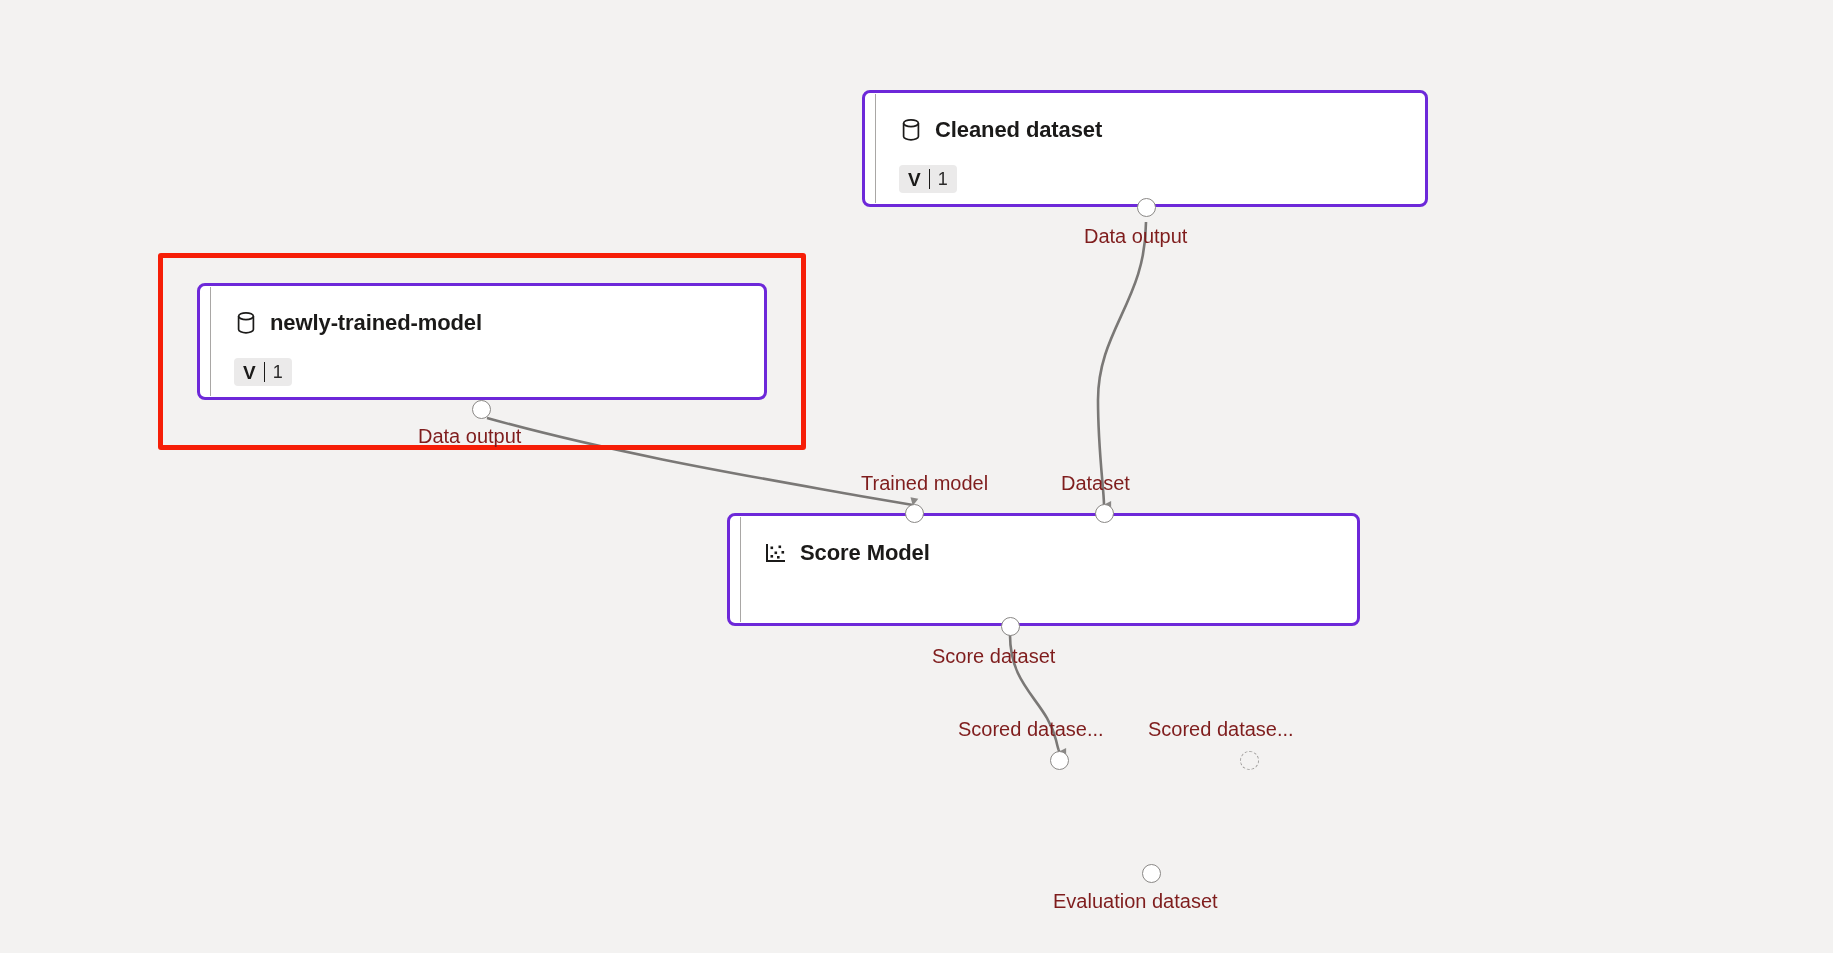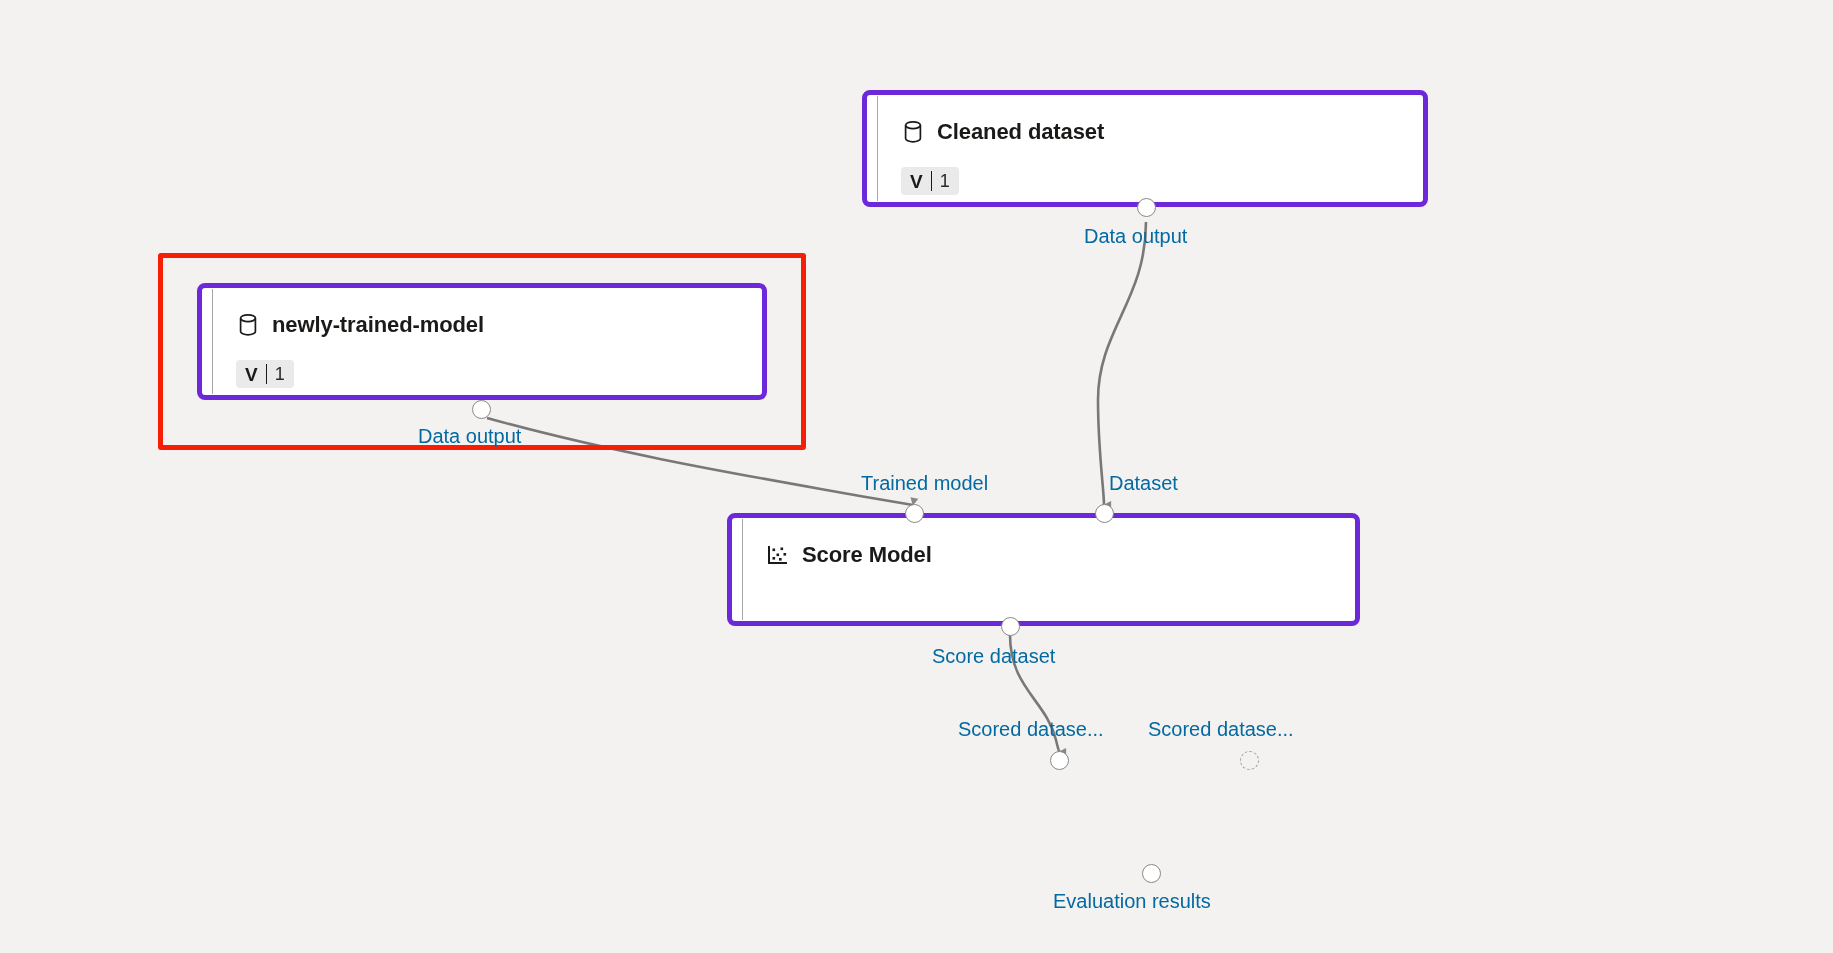--- a/index.html
+++ b/index.html
@@ -35,21 +35,21 @@
     position: absolute;
     border: 5px solid #f61e07;
     border-radius: 3px;
     box-sizing: border-box;
     z-index: 2;
   }
   
   .node {
     position: absolute;
     background: #ffffff;
-    border: 5px solid #6d28d9;
+    border: 3px solid #6d28d9;
     border-radius: 8px;
     box-sizing: border-box;
     z-index: 3;
   }
   .node .accent-bar {
     position: absolute;
     left: 10px;
     top: 1px;
     bottom: 1px;
     width: 1px;
@@ -118,21 +118,21 @@
     z-index: 5;
   }
   .port.empty {
     background: transparent;
     border: 1.6px dashed #a19f9d;
   }
   
   .port-label {
     position: absolute;
     font-size: 20px;
-    color: #0369a1;
+    color: #7f1d1d;
     white-space: nowrap;
     z-index: 4;
   }
 </style>
 </head>
 <body>
 
 <div id="canvas">
 
   <svg id="edges" viewBox="0 0 1833 953" xmlns="http://www.w3.org/2000/svg">
@@ -205,27 +205,27 @@
           <rect x="13" y="15" width="2.6" height="2.6" fill="#1b1a19"></rect>
         </svg>
       </span>
       <span class="node-title">Score Model</span>
     </div>
   </div>
   <div class="port" style="left:905px; top:504px;"></div>
   <div class="port-label" style="left:845px; top:472px;margin-left:16px;">Trained model</div>
 
   <div class="port" style="left:1095px; top:504px;"></div>
-  <div class="port-label" style="left:1061px; top:472px;margin-left:48px;">Dataset</div>
+  <div class="port-label" style="left:1061px; top:472px;">Dataset</div>
 
   <div class="port" style="left:1001px; top:617px;"></div>
   <div class="port-label" style="left:932px; top:645px;">Score dataset</div>
 
   <div class="port" style="left:1050px; top:751px;"></div>
   <div class="port-label" style="left:958px; top:718px;">Scored datase...</div>
 
   <div class="port empty" style="left:1240px; top:751px;"></div>
   <div class="port-label" style="left:1148px; top:718px;">Scored datase...</div>
 
   <div class="port" style="left:1142px; top:864px;"></div>
-  <div class="port-label" style="left:1053px; top:890px;">Evaluation results</div>
+  <div class="port-label" style="left:1053px; top:890px;">Evaluation dataset</div>
 
 </div>
 
 </body></html>

